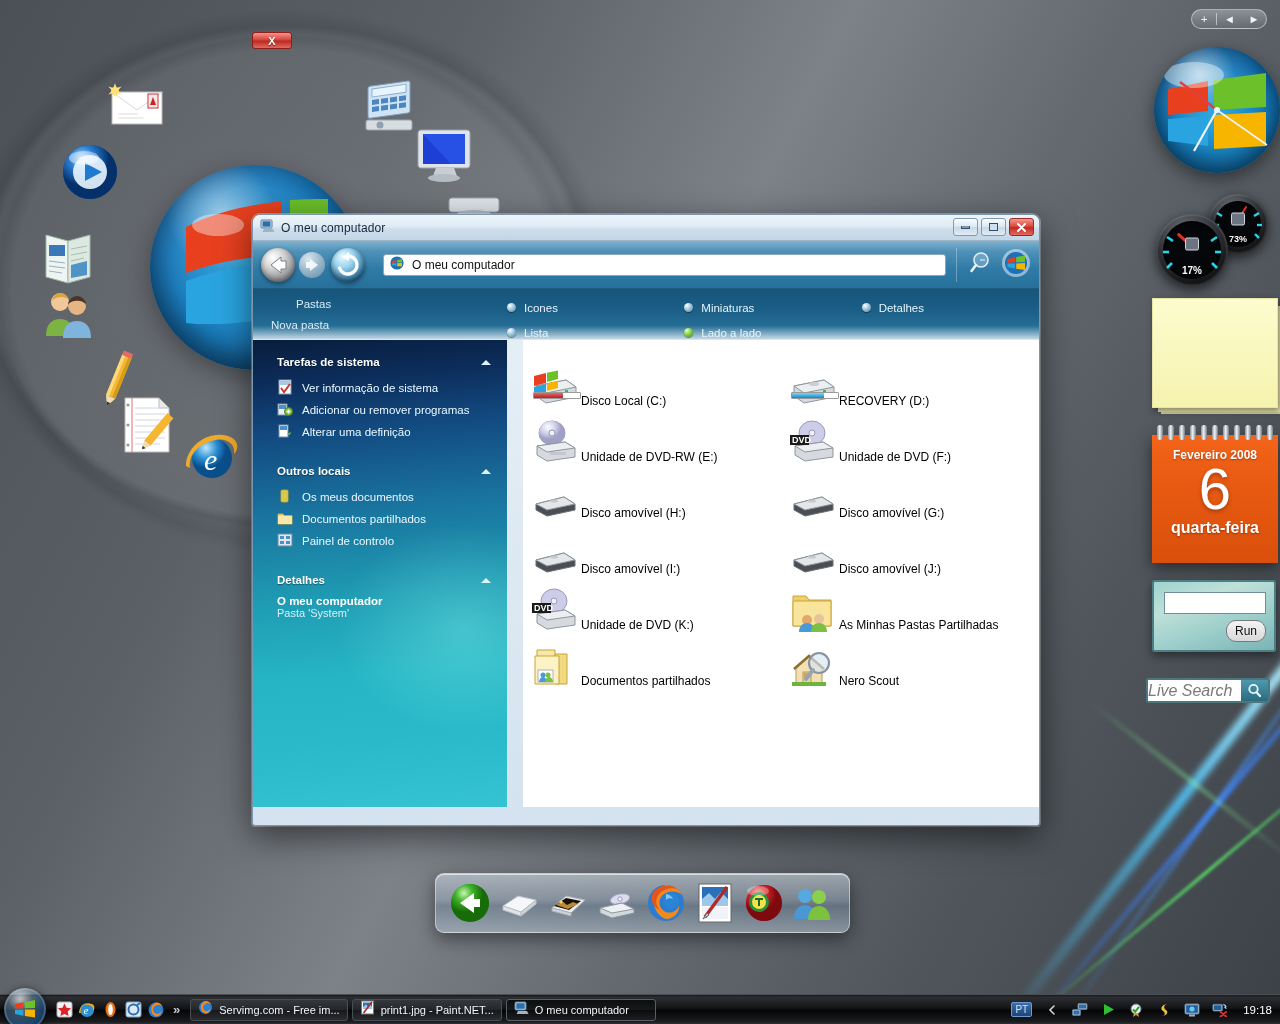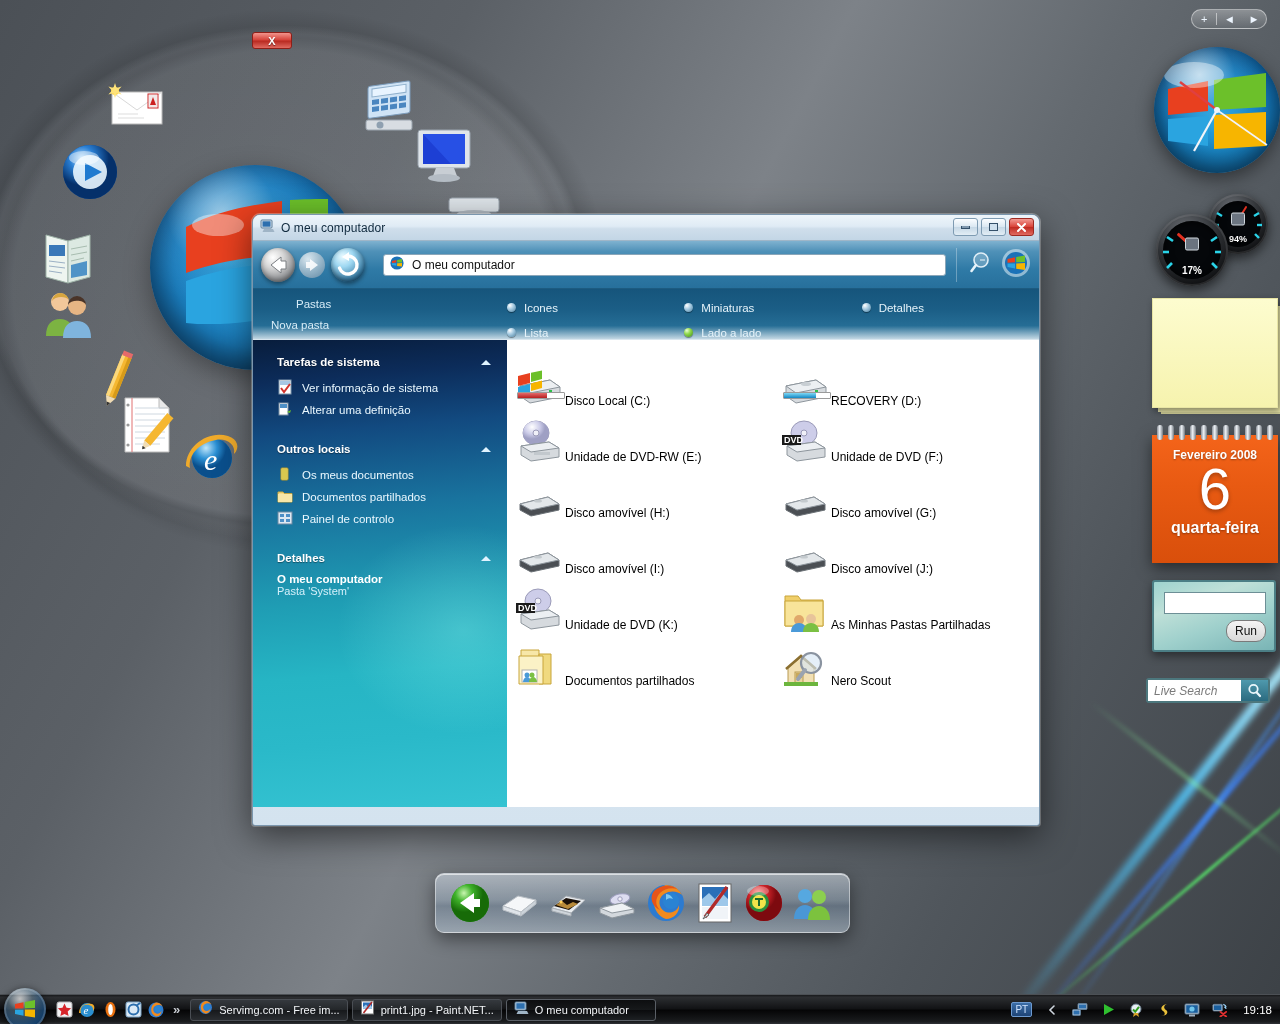--- a/index.html
+++ b/index.html
@@ -100,21 +100,21 @@
   #cmdbar .left-cmds div { font-size:11.5px; color:#d7ecf7; line-height:15px; padding:4px 0 2px 0; }
   #cmdbar .left-cmds div.indent { padding-left:25px; }
   #cmdbar .views { flex:1; display:flex; flex-wrap:wrap; align-content:flex-start; padding-top:6px; }
   .viewopt { width:33.33%; display:flex; align-items:center; gap:8px; height:25px; }
   .viewopt span { font-size:11.5px; color:#e6f3fa; }
   .vdot { width:9px; height:9px; border-radius:50%; flex:none;
      background: radial-gradient(circle at 32% 28%, #ffffff 0%, #a9cde3 40%, #4a7e9e 100%);
      box-shadow:0 1px 1px rgba(0,0,0,.4); }
   .vdot.on { background: radial-gradient(circle at 32% 28%, #e9ffd2 0%, #8fd94a 40%, #3f8a16 100%); }
 
-  #winbody { display:flex; height:467px; }
+  #winbody { display:flex; height:467px;gap:16px; }
   #sidepane {
     width:254px; flex:none; position:relative; padding:16px 0 0 0; color:#fff;
     background:
       radial-gradient(ellipse 180px 150px at 210px 290px, rgba(150,255,245,0.30) 0%, rgba(120,230,230,0.0) 70%),
       linear-gradient(175deg,#081d3c 0%, #0c2c5a 9%, #124a80 20%, #19739e 36%, #1f9db4 55%, #26b5c4 70%, #2ab9c9 84%, #35c3d2 100%);
   }
   .sp-head { display:flex; align-items:center; justify-content:space-between;
      padding:0 16px 0 24px; margin-bottom:9px; }
   .sp-head h3 { font-size:11.5px; font-weight:bold; color:#ffffff; text-shadow:0 1px 1px rgba(0,0,0,.4); }
   .chev { width:0;height:0;border-left:5px solid transparent;border-right:5px solid transparent;border-bottom:5px solid #dff3ff; }
@@ -182,22 +182,22 @@
   #rungadget { position:absolute; left:12px; top:580px; width:124px; height:72px;
      border:2px solid #4b7e85; border-radius:3px;
      background: linear-gradient(160deg, #9fd3cf 0%, #bfe0d8 30%, #9fd0cc 60%, #79b4b5 100%);
      box-shadow:0 4px 10px rgba(0,0,0,.45); }
   #run-input { position:absolute; left:10px; top:10px; width:102px; height:22px; background:#fff; border:1px solid #6d8f96; }
   #run-btn { position:absolute; right:8px; bottom:8px; width:40px; height:22px; font-size:12px; color:#111;
      background:linear-gradient(180deg,#f4f4f4,#d8d8d8); border:1px solid #7a7a7a; border-radius:10px; }
 
   #livesearch { position:absolute; left:6px; top:678px; width:124px; height:25px;
      border:2px solid #4c777d; border-radius:3px; background:#2a5f6b; display:flex; }
-  #ls-input { flex:1; background:#fff; display:flex; align-items:center; padding-left:6px;
-     font-style:italic; font-size:12px; color:#7a7a7a; }
+  #ls-input { flex:1; background:#fff; display:flex; align-items:center; padding-left:0;
+     font-style:italic; font-size:16px; color:#7a7a7a; }
   #ls-btn { width:27px; background:linear-gradient(180deg,#4f99ad,#2b6b80); display:flex; align-items:center; justify-content:center; }
 
   
   #dock { position:absolute; left:435px; top:873px; width:415px; height:60px;
      border-radius:9px; border:1px solid rgba(255,255,255,.45);
      background: linear-gradient(180deg, rgba(225,235,245,.50) 0%, rgba(165,185,205,.42) 45%, rgba(120,145,170,.40) 55%, rgba(195,212,228,.46) 100%);
      box-shadow: 0 6px 18px rgba(0,0,0,.45), inset 0 1px 0 rgba(255,255,255,.6);
      display:flex; align-items:center; padding:0 12px; gap:5px; }
   .dock-ico { width:44px; height:44px; flex:none; display:flex; align-items:center; justify-content:center; }
 
@@ -530,20 +530,31 @@
               <rect x="2" y="1" width="12" height="14" fill="#fff" stroke="#8098ad"></rect>
               <rect x="3" y="2" width="10" height="4" fill="#a8c8e4"></rect>
               <path d="M4 9 L7 13 L13 5" stroke="#d1332c" stroke-width="2" fill="none"></path>
             </svg>
         </span>
         <span>Ver informação de sistema</span>
       </div>
       <div class="sp-item">
         <span>
           <svg width="16" height="16" viewBox="0 0 16 16">
+              <rect x="1" y="3" width="9" height="11" fill="#e9eef4" stroke="#7a8fa4"></rect>
+              <rect x="2" y="4" width="7" height="4" fill="#4d8fc6"></rect>
+              <circle cx="11.5" cy="10.5" r="4" fill="#7fc13f" stroke="#4a8018"></circle>
+              <path d="M11.5 8.5 v4 M9.5 10.5 h4" stroke="#fff" stroke-width="1.4"></path>
+            </svg>
+        </span>
+        <span>Adicionar ou remover programas</span>
+      </div>
+      <div class="sp-item">
+        <span>
+          <svg width="16" height="16" viewBox="0 0 16 16">
               <rect x="2" y="2" width="9" height="12" fill="#fff" stroke="#7a8fa4"></rect>
               <rect x="3" y="3" width="7" height="4" fill="#4d8fc6"></rect>
               <path d="M10 11 l4 -2 -1 3 z" fill="#6cc02a"></path>
             </svg>
         </span>
         <span>Alterar uma definição</span>
       </div>
 
       <div class="sp-gap"></div>
 
@@ -809,21 +820,21 @@
           <line x1="14" y1="22" x2="9" y2="19"></line>
         </g>
         <g stroke="#2ad3e8" stroke-width="2.4">
           <line x1="46" y1="22" x2="51" y2="19"></line>
             <line x1="49" y1="31" x2="54" y2="31"></line>
           <line x1="47" y1="40" x2="51" y2="44"></line>
         </g>
       </svg>
       <div class="needle" style="left:49%;top:16%;width:2.4px;height:16px;transform:rotate(32deg);"></div>
       <div class="chip"></div>
-      <div class="val">94%</div>
+      <div class="val">73%</div>
     </div>
     <div class="gauge cpu">
       <div class="inner"></div>
       <svg style="position:absolute;inset:0;" width="72" height="72" viewBox="0 0 72 72">
         <g stroke="#2ad3e8" stroke-width="2.6">
           <line x1="16" y1="49" x2="11" y2="54"></line>
             <line x1="13" y1="38" x2="7" y2="38"></line>
           <line x1="17" y1="27" x2="11" y2="23"></line>
         </g>
         <g stroke="#2ad3e8" stroke-width="2.6">

